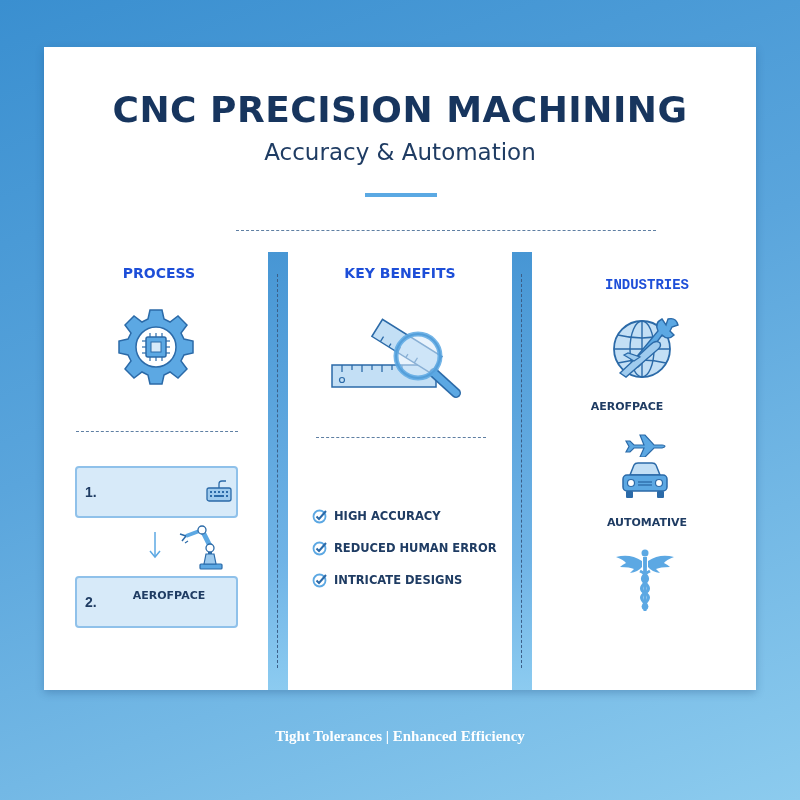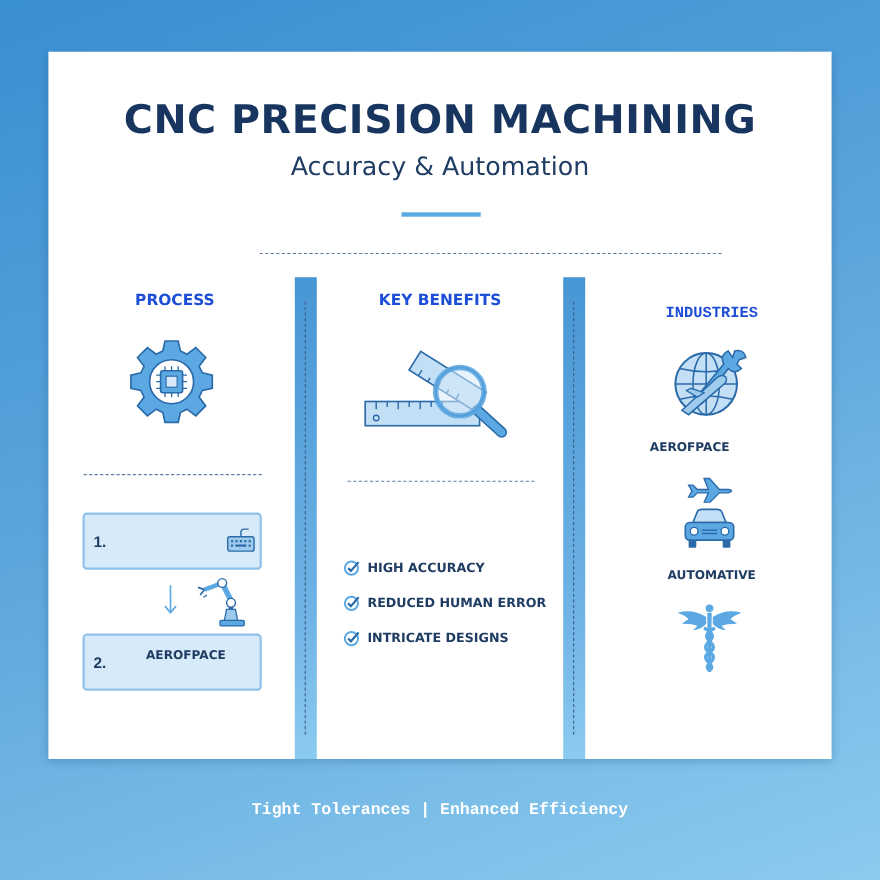--- a/index.html
+++ b/index.html
@@ -59,21 +59,21 @@
   .benefit {
     position: absolute; left: 268px; display: flex; align-items: center; gap: 6px;
     font-family: "DejaVu Sans", sans-serif; font-size: 11.5px; font-weight: bold; color: #1f3c63;
   }
   .ind-label {
     position: absolute; text-align: center; font-family: "DejaVu Sans", sans-serif;
     font-weight: bold; font-size: 11px; color: #1f3c63; line-height: 15px;
   }
   .footer {
     position: absolute; left: 0; width: 100%; top: 728px; text-align: center;
-    font-family: Liberation Mono, monospace; font-size: 15px; color: #ffffff; font-weight: bold;
+    font-family: Liberation Serif, serif; font-size: 15px; color: #ffffff; font-weight: bold;
   }
 </style>
 </head>
 <body>
 
 <div class="card">
 
   <div class="title">CNC PRECISION MACHINING</div>
   <div class="subtitle">Accuracy &amp; Automation</div>
   <div class="accent-rule"></div>

